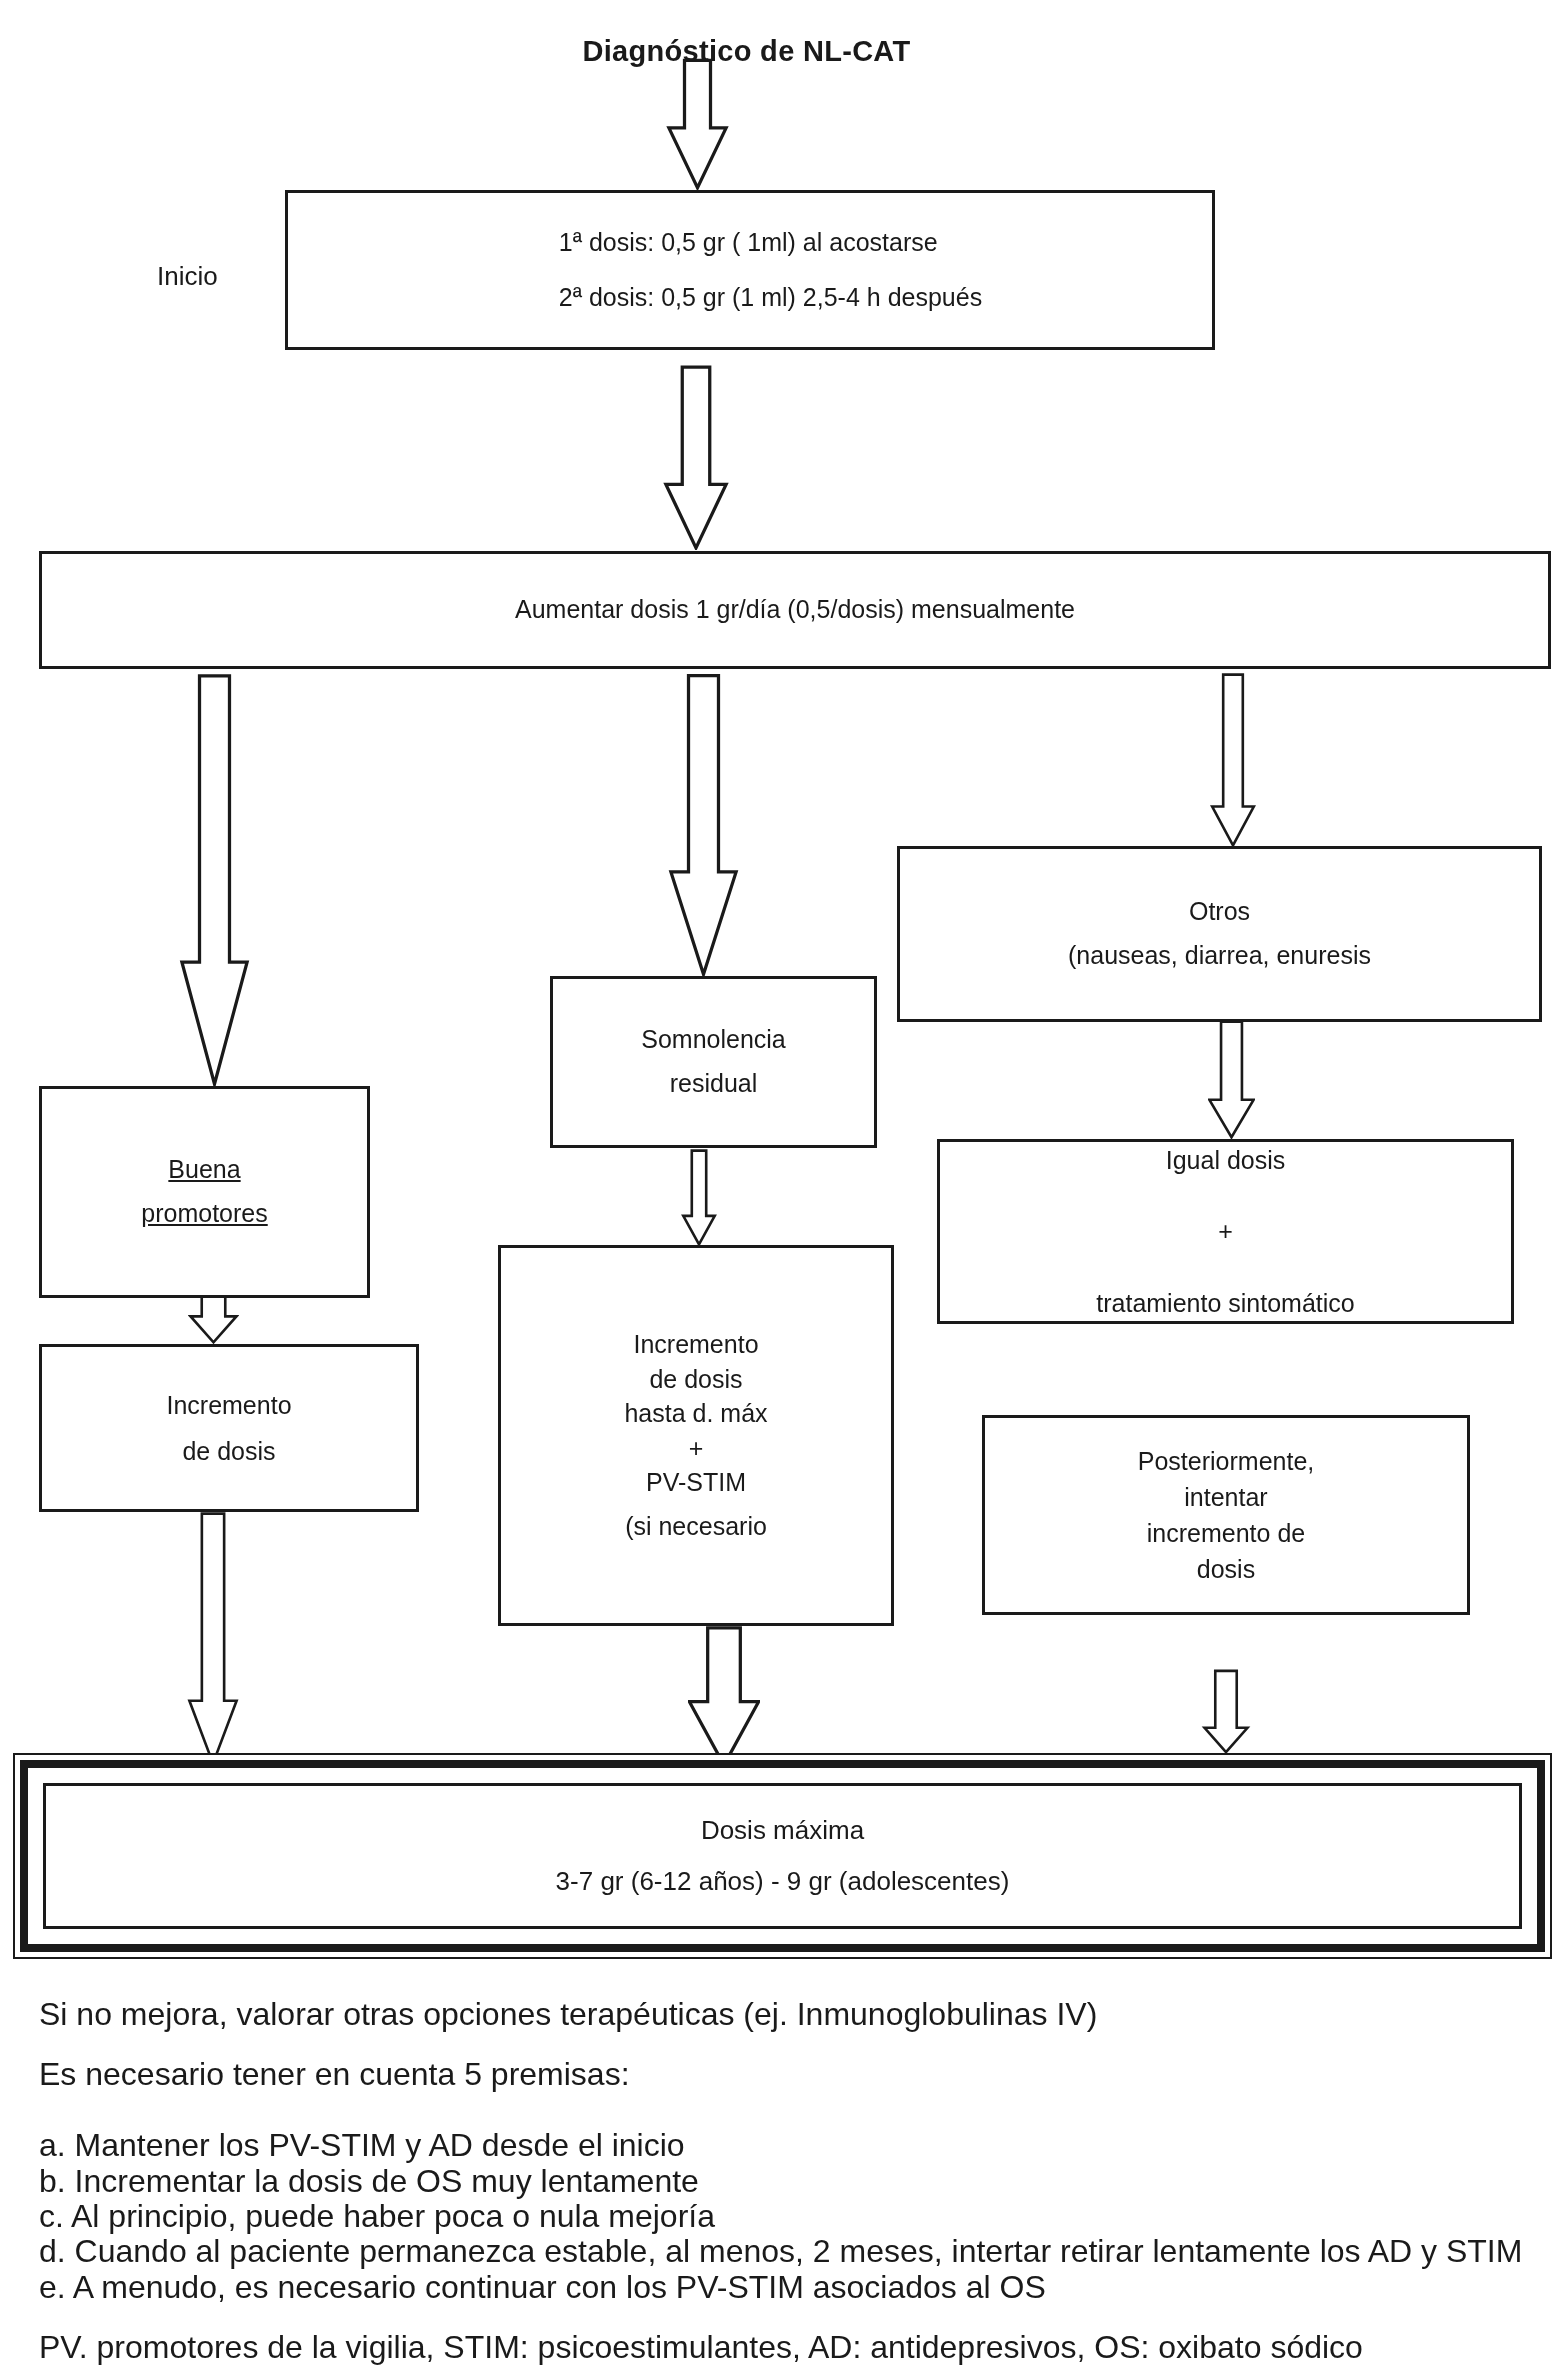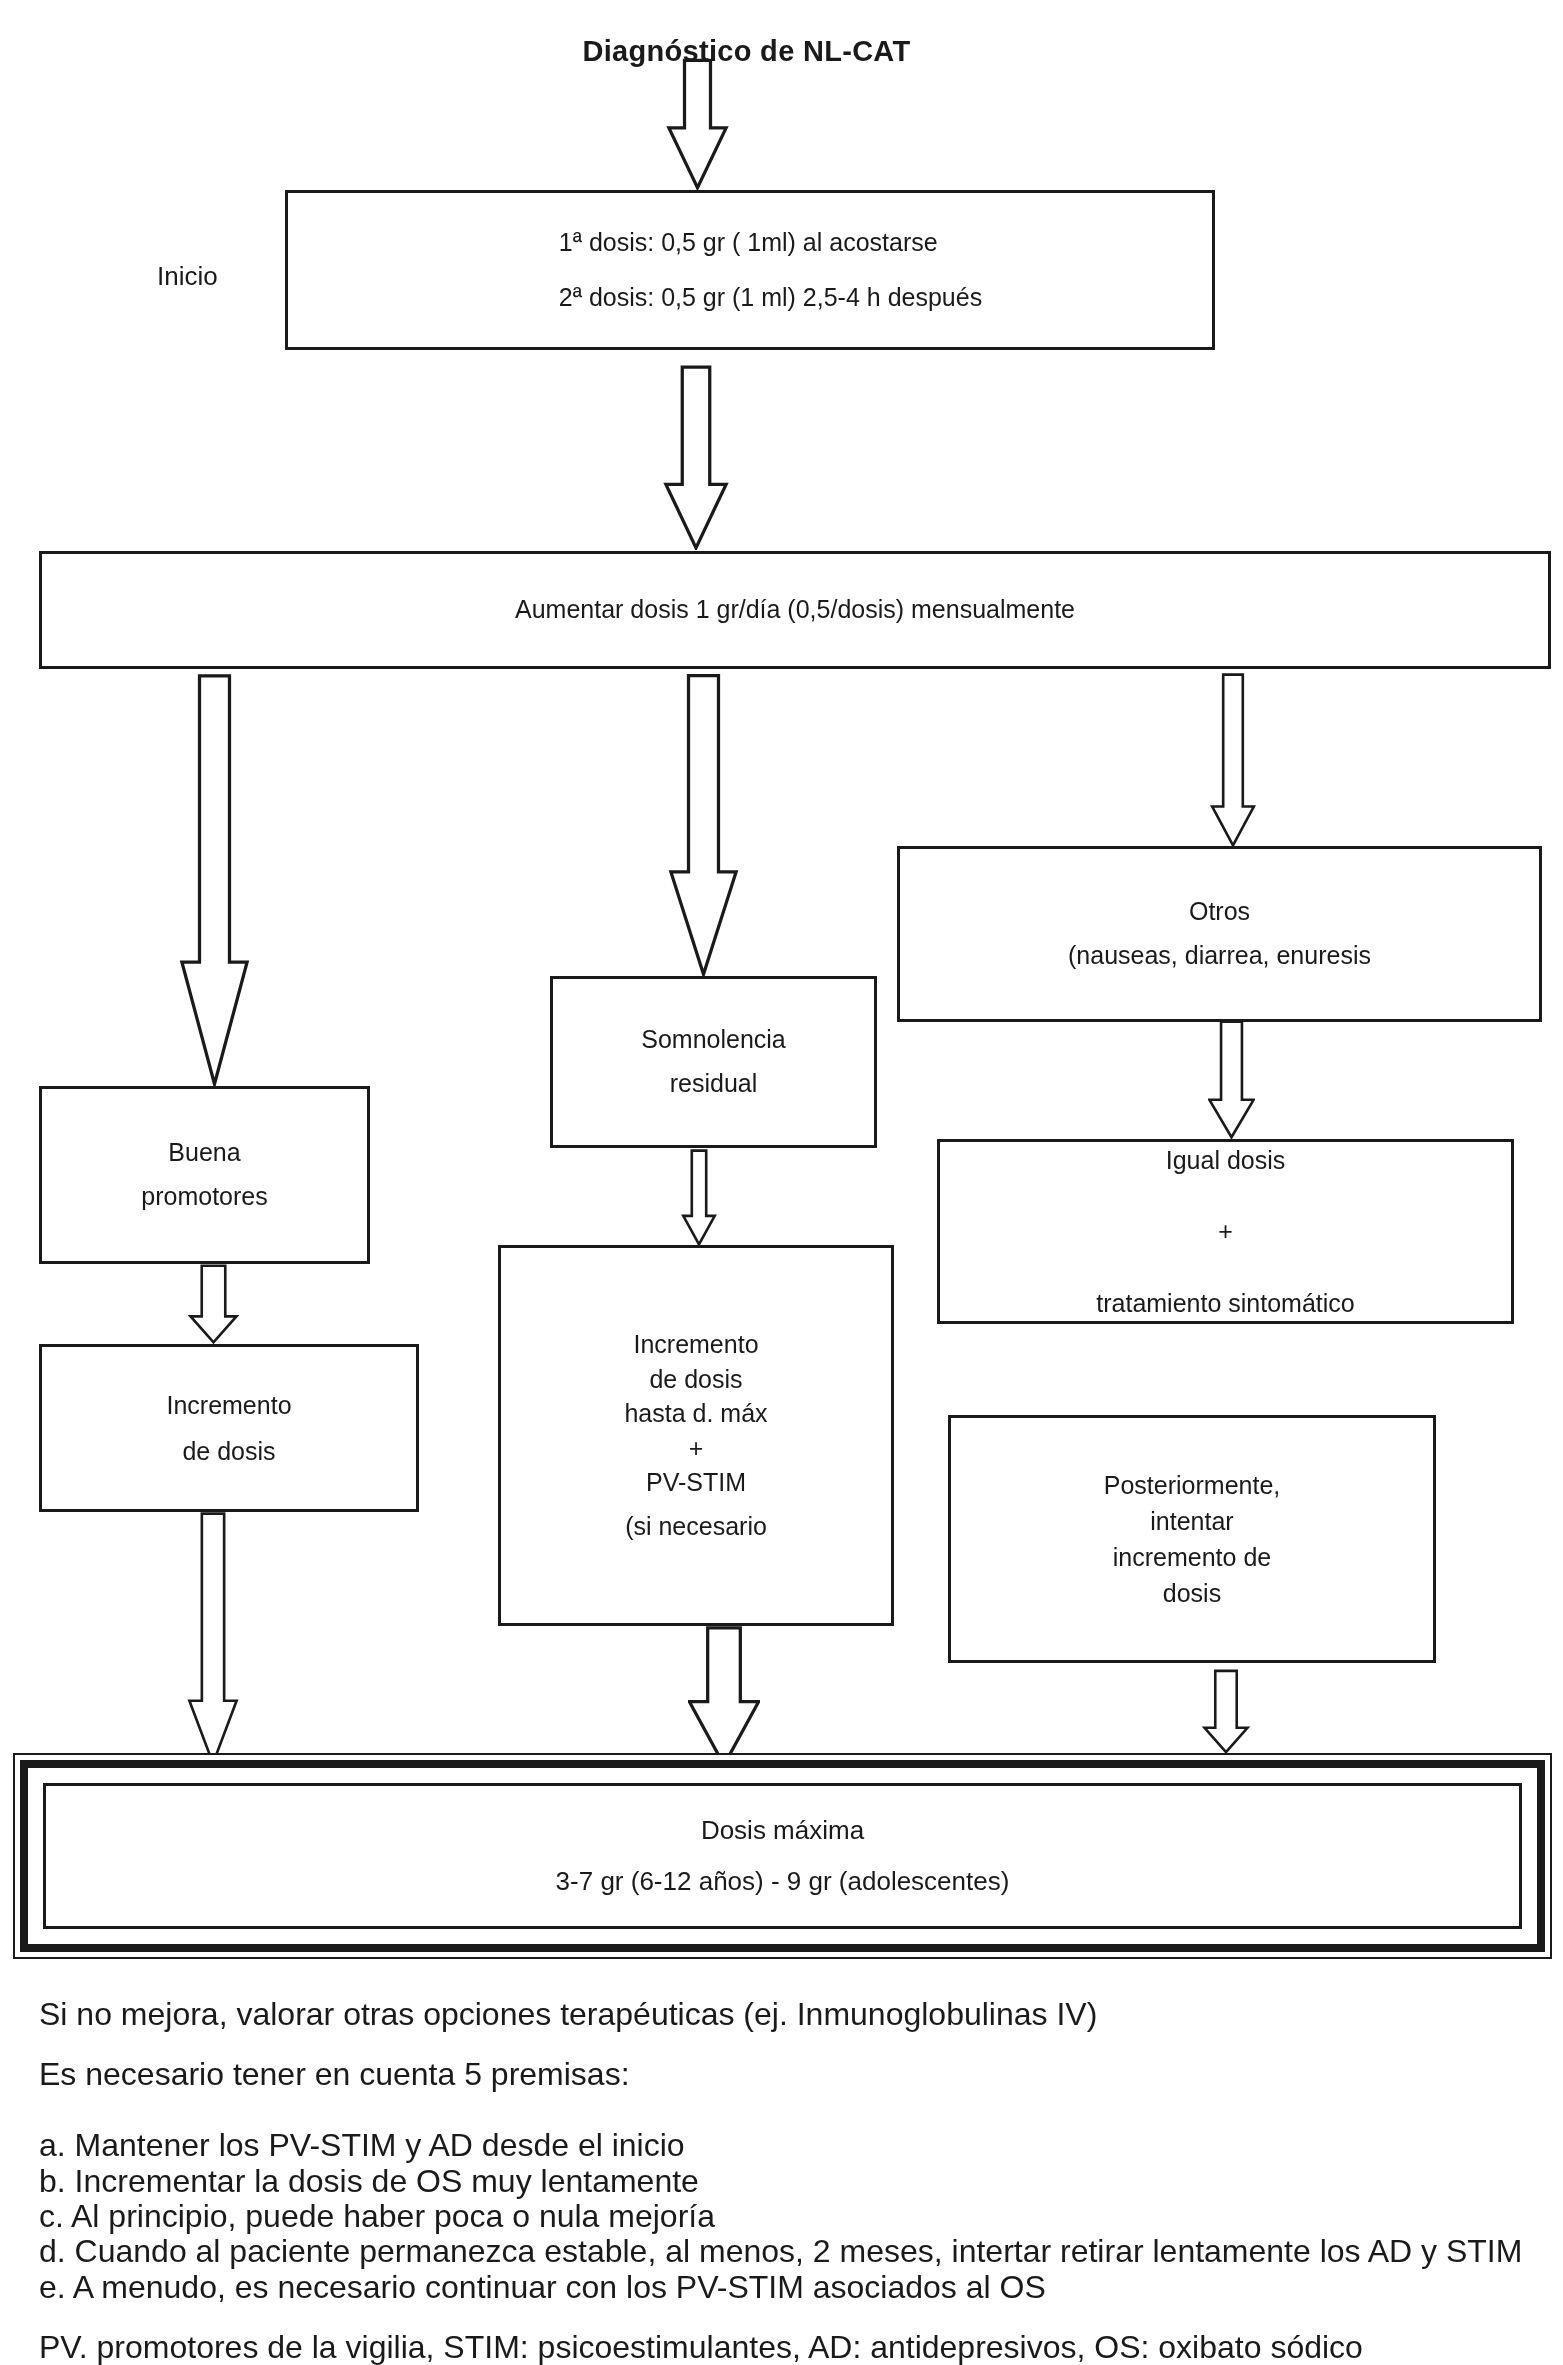--- a/index.html
+++ b/index.html
@@ -146,21 +146,21 @@
   <div class="node" style="left:897px;top:846px;width:645px;height:176px;">
     <div>Otros</div>
     <div>(nauseas, diarrea, enuresis</div>
   </div>
 
   <div class="node" style="left:550px;top:976px;width:327px;height:172px;">
     <div>Somnolencia</div>
     <div>residual</div>
   </div>
 
-  <div class="node" style="left:39px;top:1086px;width:331px;height:178px;">
+  <div class="node" style="left:39px;top:1086px;width:331px;height:212px;text-decoration:underline;">
     <div>Buena</div>
     <div>promotores</div>
   </div>
 
   <div class="node tight" style="left:937px;top:1139px;width:577px;height:185px;justify-content:space-between;">
     <div>Igual dosis</div>
     <div>+</div>
     <div>tratamiento sintomático</div>
   </div>
 
@@ -171,21 +171,21 @@
 
   <div class="node tight" style="left:498px;top:1245px;width:396px;height:381px;line-height:1.38;">
     <div>Incremento</div>
     <div>de dosis</div>
     <div>hasta d. máx</div>
     <div>+</div>
     <div>PV-STIM</div>
     <div style="margin-top:9.2px;">(si necesario</div>
   </div>
 
-  <div class="node tight" style="left:948px;top:1415px;width:488px;height:248px;">
+  <div class="node tight" style="left:982px;top:1415px;width:488px;height:200px;">
     <div>Posteriormente,</div>
     <div>intentar</div>
     <div>incremento de</div>
     <div>dosis</div>
   </div>
 
   <div class="bigbox-outer">
     <div class="bigbox-band">
       <div class="bigbox-inner">
         <div>Dosis máxima</div>

